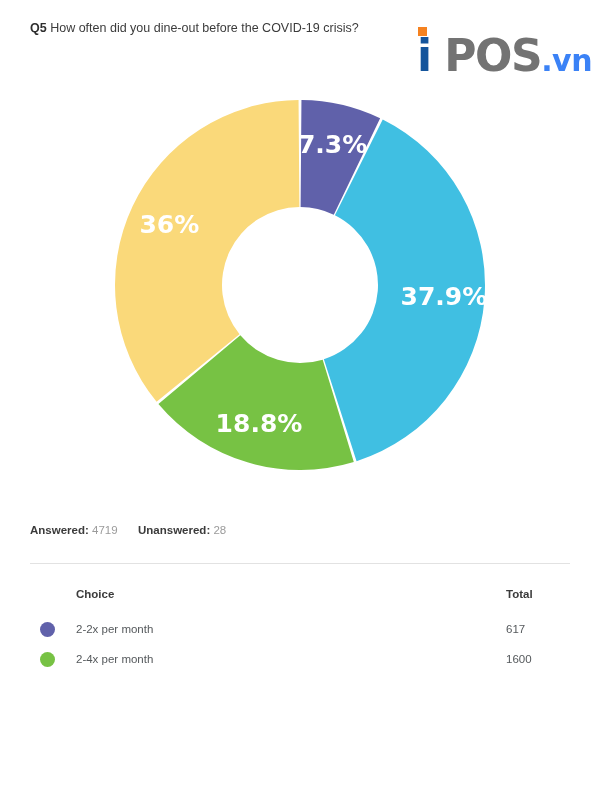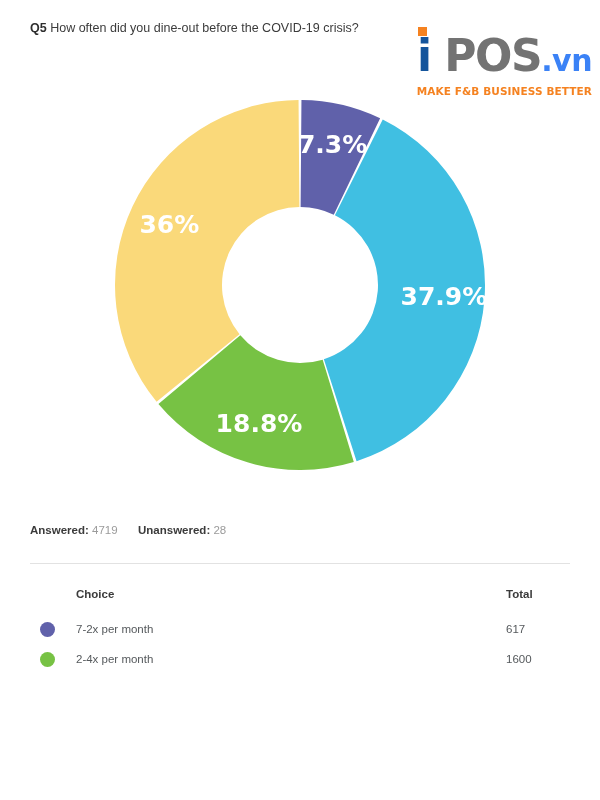--- a/index.html
+++ b/index.html
@@ -174,21 +174,20 @@
     <span>How often did you dine-out before the COVID-19 crisis?</span>
   </div>
 
   <div class="logo">
     <div class="logo-main">
       <span class="logo-i">
         <span class="logo-dot"></span>
         <span>i</span>
       </span><span class="logo-ipos">POS</span><span class="logo-vn">.vn</span>
     </div>
-    <div class="logo-tagline">MAKE F&amp;B BUSINESS BETTER</div>
   </div>
 
 </div>
 
 <div class="chart-area">
   <svg class="chart-svg" width="380" height="400" viewBox="0 0 380 400">
     <g id="donut-slices">
         <path d="M 191.4529716644116 5.005705835713911 A 185 185 0 0 1 270.1381030128906 23.258030341802254 L 223.7879569459755 119.69798036032745 A 78 78 0 0 0 190.6126042693195 112.0024057037064 Z" fill="#6061aa"></path>
         <path d="M 272.7472856006168 24.53735549759287 A 185 185 0 0 1 246.57373107542418 366.13748309830476 L 213.85270823720586 264.2633712522582 A 78 78 0 0 0 224.8880447397195 120.23737150709321 Z" fill="#40bfe2"></path>
         <path d="M 243.80010437708773 367.00437499964363 A 185 185 0 0 1 48.43487090171058 309.09791863582103 L 130.313080704505 240.21425758699482 A 78 78 0 0 0 212.68328725088023 264.6288716214714 Z" fill="#77c244"></path>
@@ -217,21 +216,21 @@
   <thead>
     <tr>
       <th class="col-swatch"></th>
       <th class="col-choice">Choice</th>
       <th class="col-total">Total</th>
     </tr>
   </thead>
   <tbody id="table-body">
       <tr>
         <td class="col-swatch"><span class="swatch" style="background: rgb(96, 97, 170);"></span></td>
-        <td class="col-choice">7-2x per month</td>
+        <td class="col-choice">2-2x per month</td>
         <td class="col-total">617</td>
       </tr>
       <tr>
         <td class="col-swatch"><span class="swatch" style="background: rgb(119, 194, 68);"></span></td>
         <td class="col-choice">2-4x per month</td>
         <td class="col-total">1600</td>
       </tr>
     </tbody>
 </table>
 

